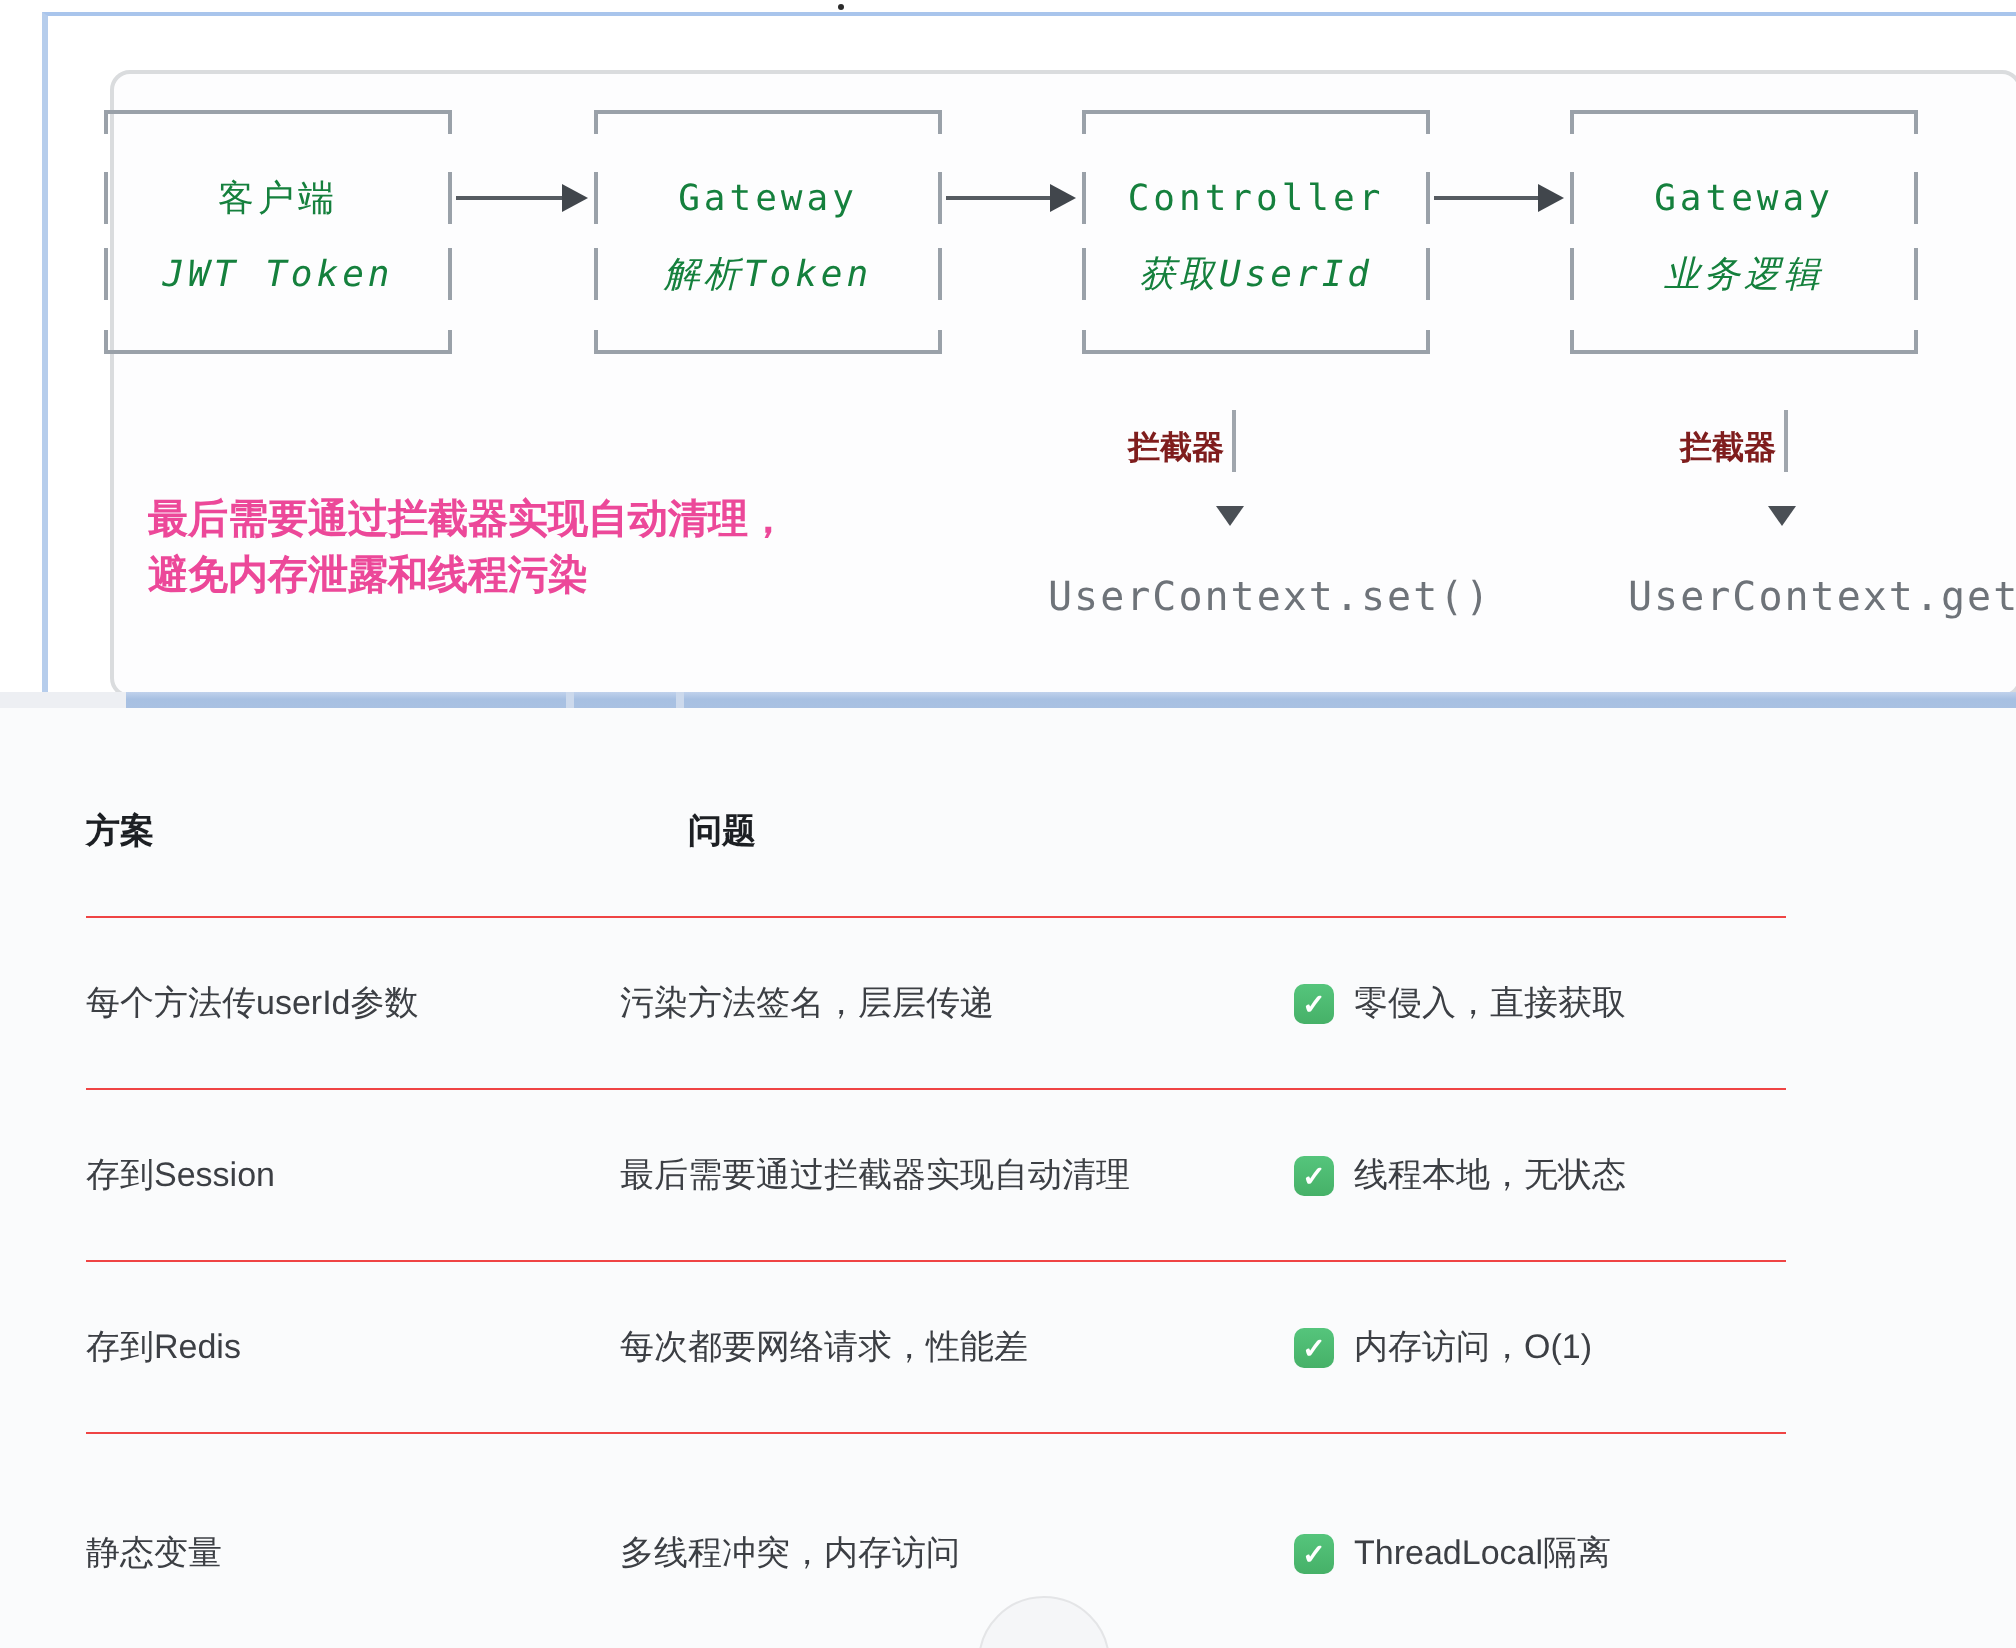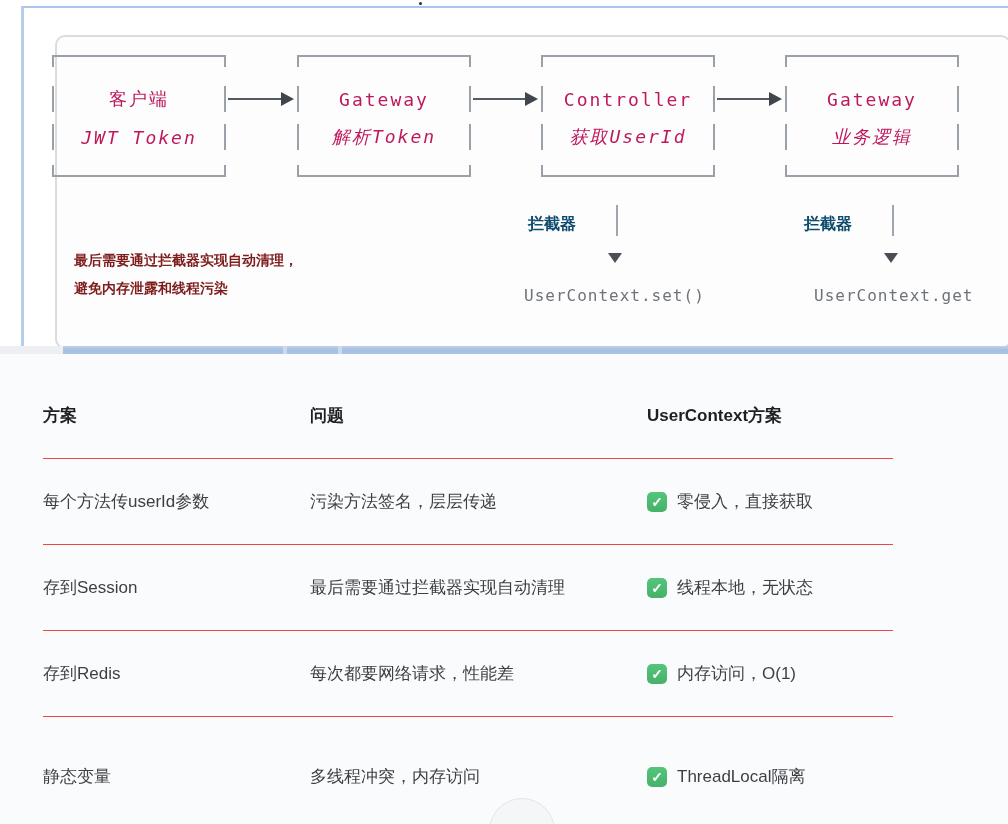--- a/index.html
+++ b/index.html
@@ -18,52 +18,52 @@
   
   .abox { position:absolute; top:55px; width:174px; height:122px; }
   .abox-top    { position:absolute; left:0; right:0; top:0;    height:12px;
                  border-top:2px solid #9aa1a9; border-left:2px solid #9aa1a9; border-right:2px solid #9aa1a9; }
   .abox-bottom { position:absolute; left:0; right:0; bottom:0; height:12px;
                  border-bottom:2px solid #9aa1a9; border-left:2px solid #9aa1a9; border-right:2px solid #9aa1a9; }
   .abox-row { position:absolute; left:0; right:0; height:26px; display:flex; align-items:center; }
   .abox-row.r1 { top:31px; } .abox-row.r2 { top:69px;font-style:italic; }
   .vbar { width:2px; height:26px; background:#9aa1a9; flex:0 0 auto; }
   .abox-text { flex:1; text-align:center; font-family:"DejaVu Sans Mono", monospace;
-               font-size:18px; letter-spacing:2px; color:#be185d; white-space:nowrap; }
+               font-size:18px; letter-spacing:2px; color:#15803d; white-space:nowrap; }
 
   
   .aarrow { position:absolute; top:91px; height:16px; display:flex; align-items:center; }
   .aline { flex:1; height:2px; background:#565b61; }
   .atri  { width:0; height:0; border-left:13px solid #41464c;
            border-top:7px solid transparent; border-bottom:7px solid transparent; }
 
   
-  .int-label { position:absolute; top:214px; font-size:16px; font-weight:600; color:#0c4a6e; }
+  .int-label { position:absolute; top:214px; font-size:16px; font-weight:600; color:#7f1d1d;margin-left:36px; }
   .int-vline { position:absolute; top:205px; width:2px; height:31px; background:#a0a6ad; }
   .int-tri   { position:absolute; top:253px; width:0; height:0;
                border-left:7px solid transparent; border-right:7px solid transparent;
                border-top:10px solid #4a4f55; }
   .int-code  { position:absolute; top:286px; font-family:"DejaVu Sans Mono", monospace;
-               font-size:16px; letter-spacing:1px; color:#6e7379; white-space:nowrap; z-index:3; }
-
-  .note { position:absolute; left:74px; top:246px; font-size:14px; font-weight:600;
-          line-height:28px; color:#7f1d1d; }
+               font-size:20px; letter-spacing:1px; color:#6e7379; white-space:nowrap; z-index:3; }
+
+  .note { position:absolute; left:74px; top:246px; font-size:20px; font-weight:600;
+          line-height:28px; color:#ec4899; }
 
   
   .band-left  { position:absolute; left:0; top:346px; width:63px; height:8px; background:#edeff3; }
   .band       { position:absolute; left:63px; right:0; top:346px; height:8px;
                 background:linear-gradient(180deg,#c0d2ec 0%,#a7c0e2 45%,#a9c1e2 100%); }
   .band-notch { position:absolute; top:346px; width:4px; height:8px; background:#ccd9ec; }
 
   .lower-bg { position:absolute; left:0; right:0; top:354px; bottom:0; background:#fafbfc; }
 
   
   .cmp-table { position:absolute; left:43px; top:356px; width:850px; }
   .thead, .trow { display:grid; grid-template-columns:267px 337px 1fr; align-items:center; }
-  .thead { height:102px; padding-top:16px; }
+  .thead { height:102px; padding-top:16px;gap:34px; }
   .th { font-size:17px; font-weight:bold; color:#1c1f23; }
   .trow { height:86px; border-top:1px solid #ef4444; }
   .trow.last { height:120px; }
   .td { font-size:17px; color:#3c3f44; }
   .sol { display:flex; align-items:center; gap:10px; }
   .check { display:inline-flex; align-items:center; justify-content:center;
            width:20px; height:20px; border-radius:5px; flex:0 0 auto;
            background:linear-gradient(180deg,#55c57c,#46b168);
            color:#ffffff; font-size:14px; font-weight:bold; }
 
@@ -173,21 +173,20 @@
   <div class="band"></div>
   <div class="band-notch" style="left:283px"></div>
   <div class="band-notch" style="left:338px"></div>
 
   <div class="lower-bg"></div>
 
   <div class="cmp-table">
     <div class="thead">
       <div class="th">方案</div>
       <div class="th">问题</div>
-      <div class="th">UserContext方案</div>
     </div>
 
     <div class="trow">
       <div class="td">每个方法传userId参数</div>
       <div class="td">污染方法签名，层层传递</div>
       <div class="td sol">
         <span class="check">✓</span>
         <span>零侵入，直接获取</span>
       </div>
     </div>

